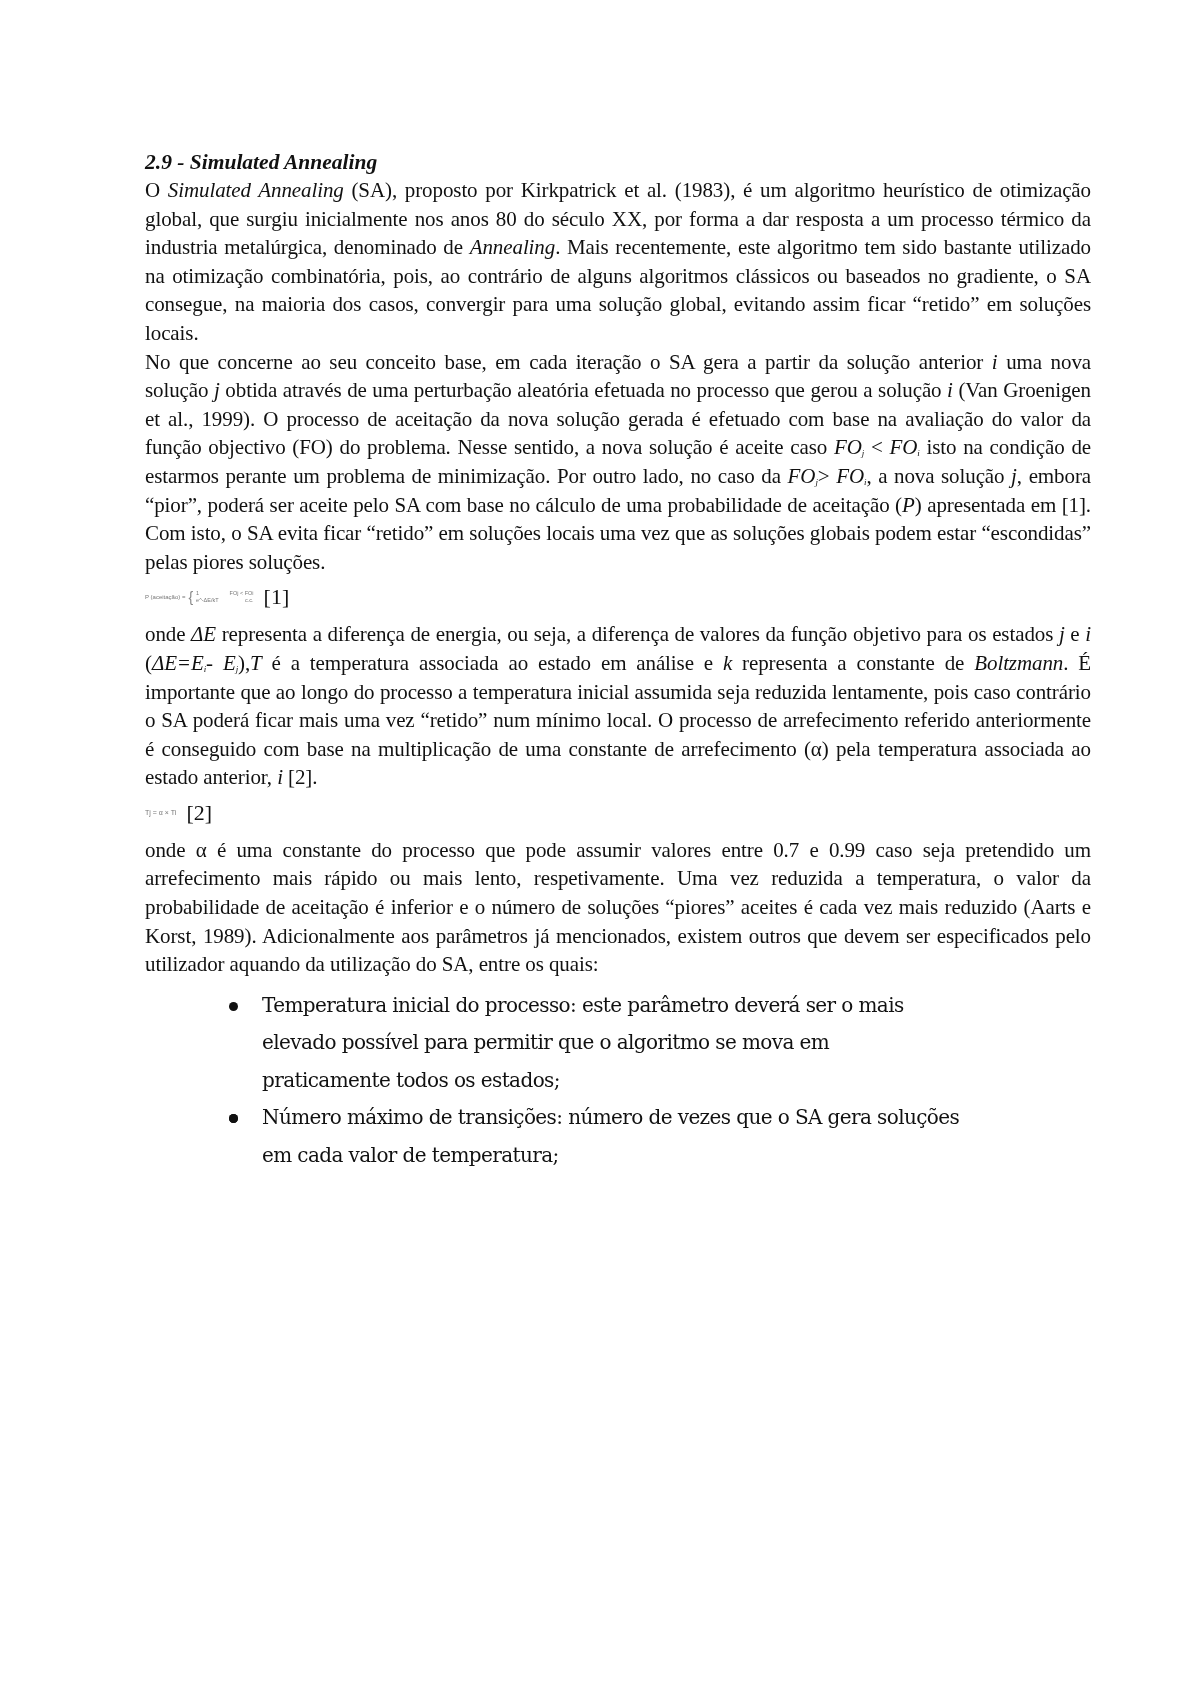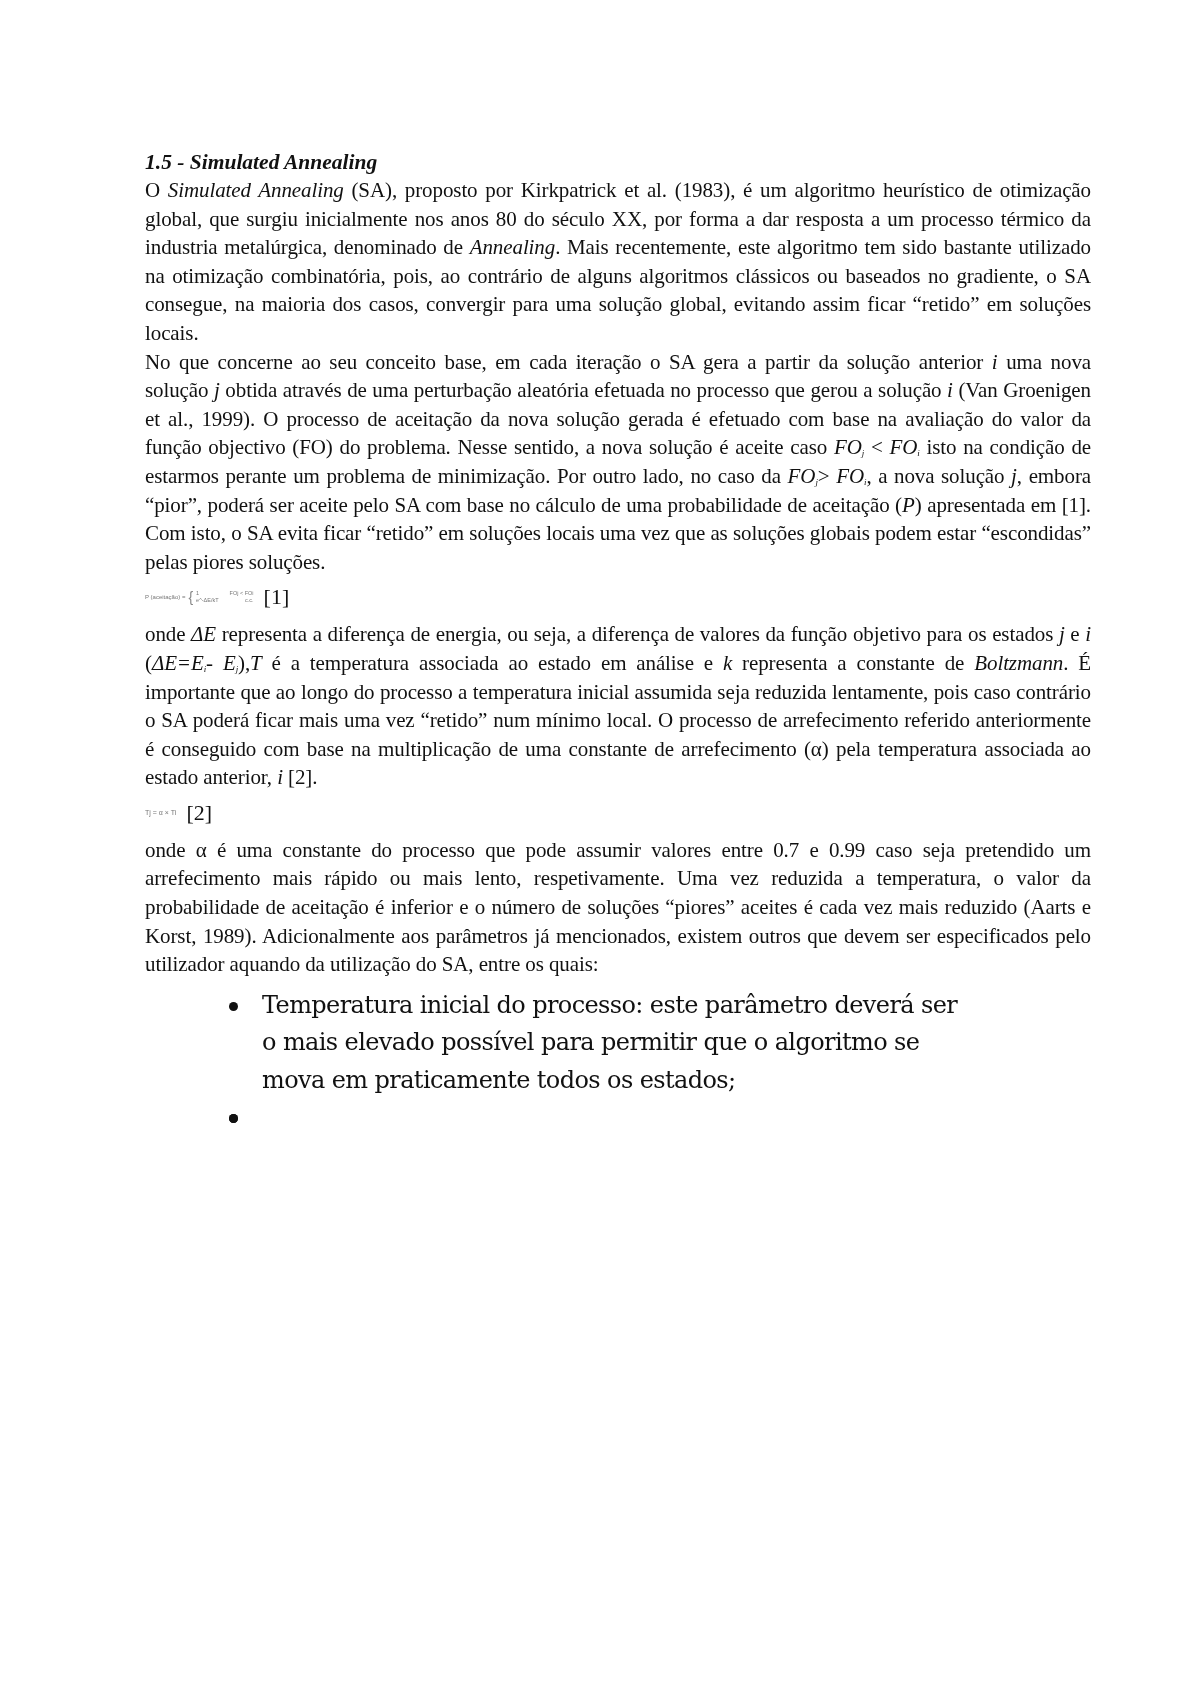--- a/index.html
+++ b/index.html
@@ -24,34 +24,34 @@
     margin-right: 10px;
   }
   .f1 { font-size: 6px; gap: 3px; }
   .f1 .brace { font-size: 14px; color: #888; }
   .f1 .cases { display: inline-flex; flex-direction: column; font-size: 5.5px; line-height: 7px; }
   .f1 .conds { display: inline-flex; flex-direction: column; font-size: 5.5px; line-height: 7px; margin-left: 8px; align-items: flex-end; }
   .f2 { font-size: 7px; }
   .eqnum { font-size: 22px; }
   .bullets {
     list-style: none; margin: 8px 0 8px 0; padding: 0;
-    font-family: "DejaVu Serif", serif; font-size: 24px; line-height: 37.5px;
+    font-family: "DejaVu Serif", serif; font-size: 20px; line-height: 37.5px;
     letter-spacing: -0.6px;
   }
   .bullets li { position: relative; padding-left: 117px; width: 700px; }
   .bullets .dot {
     position: absolute; left: 84px; top: 15px; width: 9px; height: 9px; border-radius: 50%; background: #111;
   }
 </style>
 </head>
 <body>
 
 <div class="page">
 
-  <h2 class="heading">1.5 - Simulated Annealing</h2>
+  <h2 class="heading">2.9 - Simulated Annealing</h2>
 
   <p class="para"><span>O </span><i>Simulated Annealing</i><span> (SA), proposto por Kirkpatrick et al. (1983), é um algoritmo heurístico de otimização global, que surgiu inicialmente nos anos 80 do século XX, por forma a dar resposta a um processo térmico da industria metalúrgica, denominado de </span><i>Annealing</i><span>. Mais recentemente, este algoritmo tem sido bastante utilizado na otimização combinatória, pois, ao contrário de alguns algoritmos clássicos ou baseados no gradiente, o SA consegue, na maioria dos casos, convergir para uma solução global, evitando assim ficar “retido” em soluções locais.</span></p>
 
   <p class="para"><span>No que concerne ao seu conceito base, em cada iteração o SA gera a partir da solução anterior </span><i>i</i><span> uma nova solução </span><i>j</i><span> obtida através de uma perturbação aleatória efetuada no processo que gerou a solução </span><i>i</i><span> (Van Groenigen et al., 1999). O processo de aceitação da nova solução gerada é efetuado com base na avaliação do valor da função objectivo (FO) do problema. Nesse sentido, a nova solução é aceite caso </span><i><span>FO</span><sub>j</sub></i><span> &lt; </span><i><span>FO</span><sub>i</sub></i><span> isto na condição de estarmos perante um problema de minimização. Por outro lado, no caso da </span><i><span>FO</span><sub>j</sub></i><span>&gt; </span><i><span>FO</span><sub>i</sub></i><span>, a nova solução </span><i>j</i><span>, embora “pior”, poderá ser aceite pelo SA com base no cálculo de uma probabilidade de aceitação (</span><i>P</i><span>) apresentada em [1]. Com isto, o SA evita ficar “retido” em soluções locais uma vez que as soluções globais podem estar “escondidas” pelas piores soluções.</span></p>
 
   <div class="formula-row">
     <span class="formula-img f1">
       <span>P (aceitação) =</span>
       <span class="brace">{</span>
       <span class="cases">
@@ -71,15 +71,15 @@
   <div class="formula-row">
     <span class="formula-img f2">Tj = α × Ti</span>
     <span class="eqnum">[2]</span>
   </div>
 
   <p class="para">onde α é uma constante do processo que pode assumir valores entre 0.7 e 0.99 caso seja pretendido um arrefecimento mais rápido ou mais lento, respetivamente. Uma vez reduzida a temperatura, o valor da probabilidade de aceitação é inferior e o número de soluções “piores” aceites é cada vez mais reduzido (Aarts e Korst, 1989). Adicionalmente aos parâmetros já mencionados, existem outros que devem ser especificados pelo utilizador aquando da utilização do SA, entre os quais:</p>
 
   <ul class="bullets">
     <li><span class="dot"></span><span>Temperatura inicial do processo: este parâmetro deverá ser o mais elevado possível para permitir que o algoritmo se mova em praticamente todos os estados;</span></li>
     <li><span class="dot"></span></li>
-    <li><span class="dot"></span></li>
+    <li><span class="dot"></span><span>Número máximo de transições: número de vezes que o SA gera soluções em cada valor de temperatura;</span></li>
   </ul>
 </div>
 
 </body></html>

